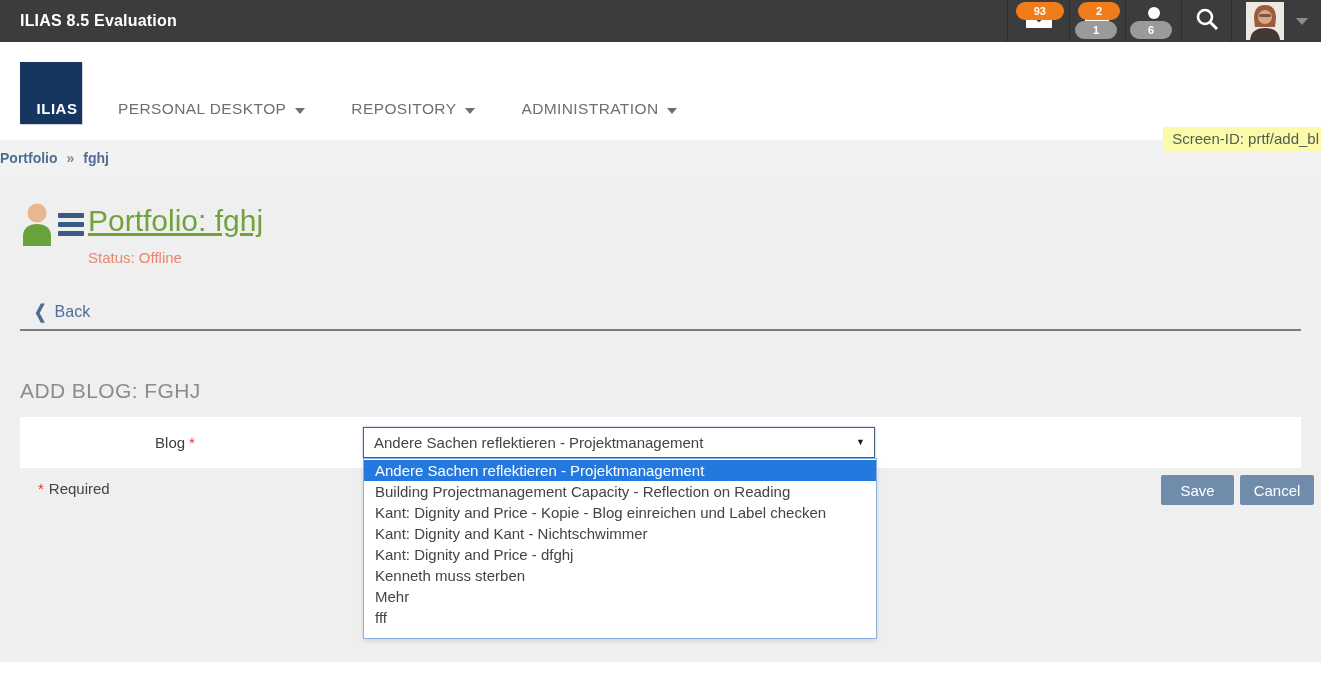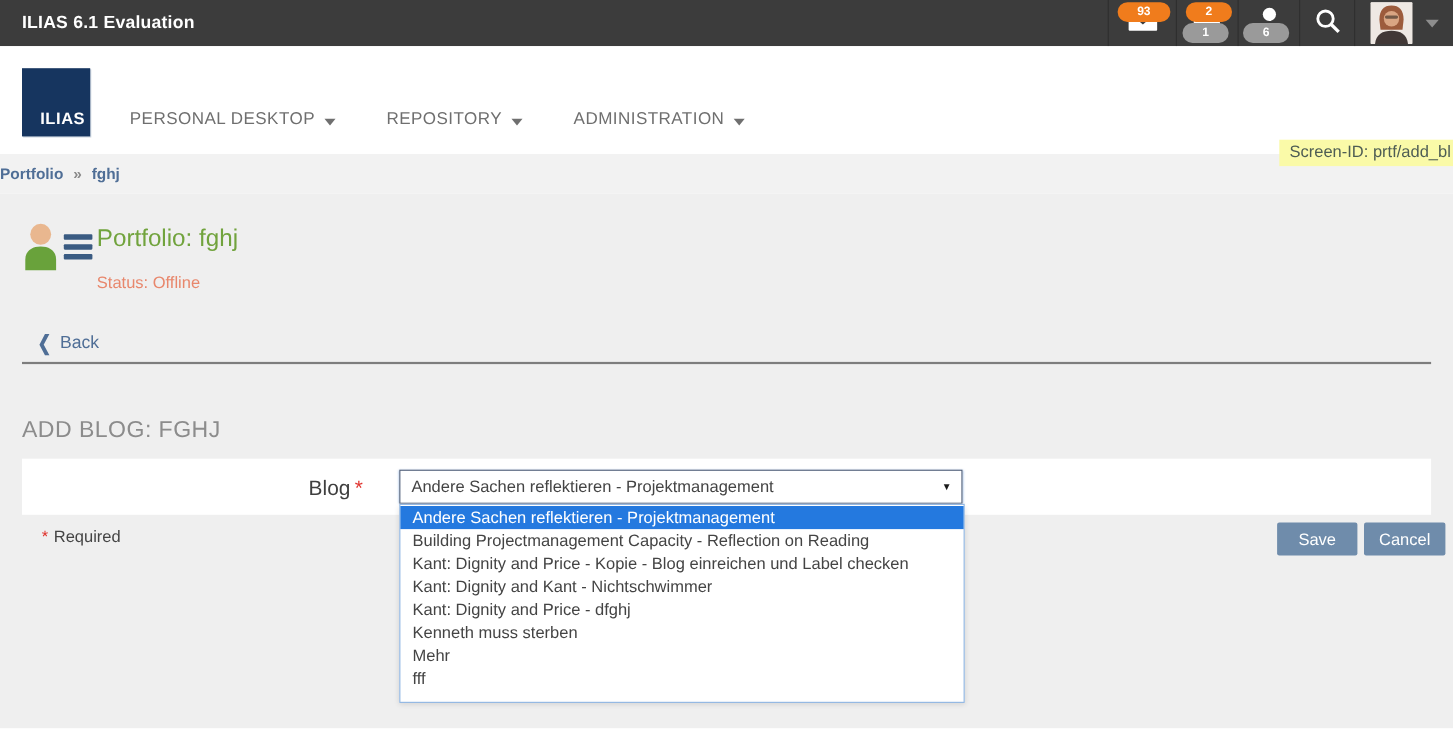--- a/index.html
+++ b/index.html
@@ -82,21 +82,21 @@
     background: #fafaa8; color: #4e5d54;
     font-size: 15px; padding: 3px 2px 4px 9px; white-space: nowrap;
   }
 
   
   .main { position: relative; height: 486px; background: #efefef; }
 
   .obj-icon { position: absolute; left: 20px; top: 26px; }
   .page-title {
     position: absolute; left: 88px; top: 28px;
-    font-size: 22px; font-weight: 400; color: #71a33d;
+    font-size: 30px; font-weight: 400; color: #71a33d; text-decoration: underline;
   }
   .page-status { position: absolute; left: 88px; top: 73px; font-size: 15px; color: #e8876c; }
 
   .back-link {
     position: absolute; left: 34px; top: 127px;
     color: #4f6e96; font-size: 16px; cursor: pointer;
     display: flex; align-items: center; gap: 8px;
   }
   .back-chevron { font-size: 15px; font-weight: bold; transform: scaleY(1.25); }
   .toolbar-divider {
@@ -108,21 +108,21 @@
     position: absolute; left: 20px; top: 203px;
     font-size: 21px; color: #8c8c8c; letter-spacing: .4px;
   }
 
   .form-row {
     position: absolute; left: 20px; right: 20px; top: 241px; height: 51px;
     background: #ffffff;
   }
   .field-label {
     position: absolute; left: 0; top: 17px; width: 310px;
-    text-align: right; font-size: 19px; color: #3f3f3f;
+    text-align: center; font-size: 15px; color: #3f3f3f;
   }
   .req-star { color: #e0342f; margin-left: 4px; }
 
   .select-box {
     position: absolute; left: 343px; top: 10px; width: 512px; height: 31px;
     background: #ffffff; border: 1px solid #4f5e78;
     box-shadow: 0 0 2px rgba(90,140,210,.7);
     cursor: pointer;
   }
   .select-text {
@@ -157,21 +157,21 @@
   }
   .btn-save { right: 87px; width: 73px; }
   .btn-cancel { right: 7px; width: 74px; }
 
   .footer-strip { height: 12px; background: #ffffff; }
 </style>
 </head>
 <body>
 
 <div class="topbar">
-  <span class="topbar-title">ILIAS 6.1 Evaluation</span>
+  <span class="topbar-title">ILIAS 8.5 Evaluation</span>
   <div class="topbar-icons">
 
     <div class="icon-cell cell-mail">
       <span>
         <svg width="28" height="20" viewBox="0 0 28 20">
           <rect x="0.5" y="0.5" width="27" height="19" rx="1.5" fill="#ffffff" stroke="#3c3c3c"></rect>
           <path d="M1 1 L14 12 L27 1" fill="none" stroke="#3c3c3c" stroke-width="2"></path>
         </svg>
       </span>
       <span class="badge badge-orange b-mail">93</span>

